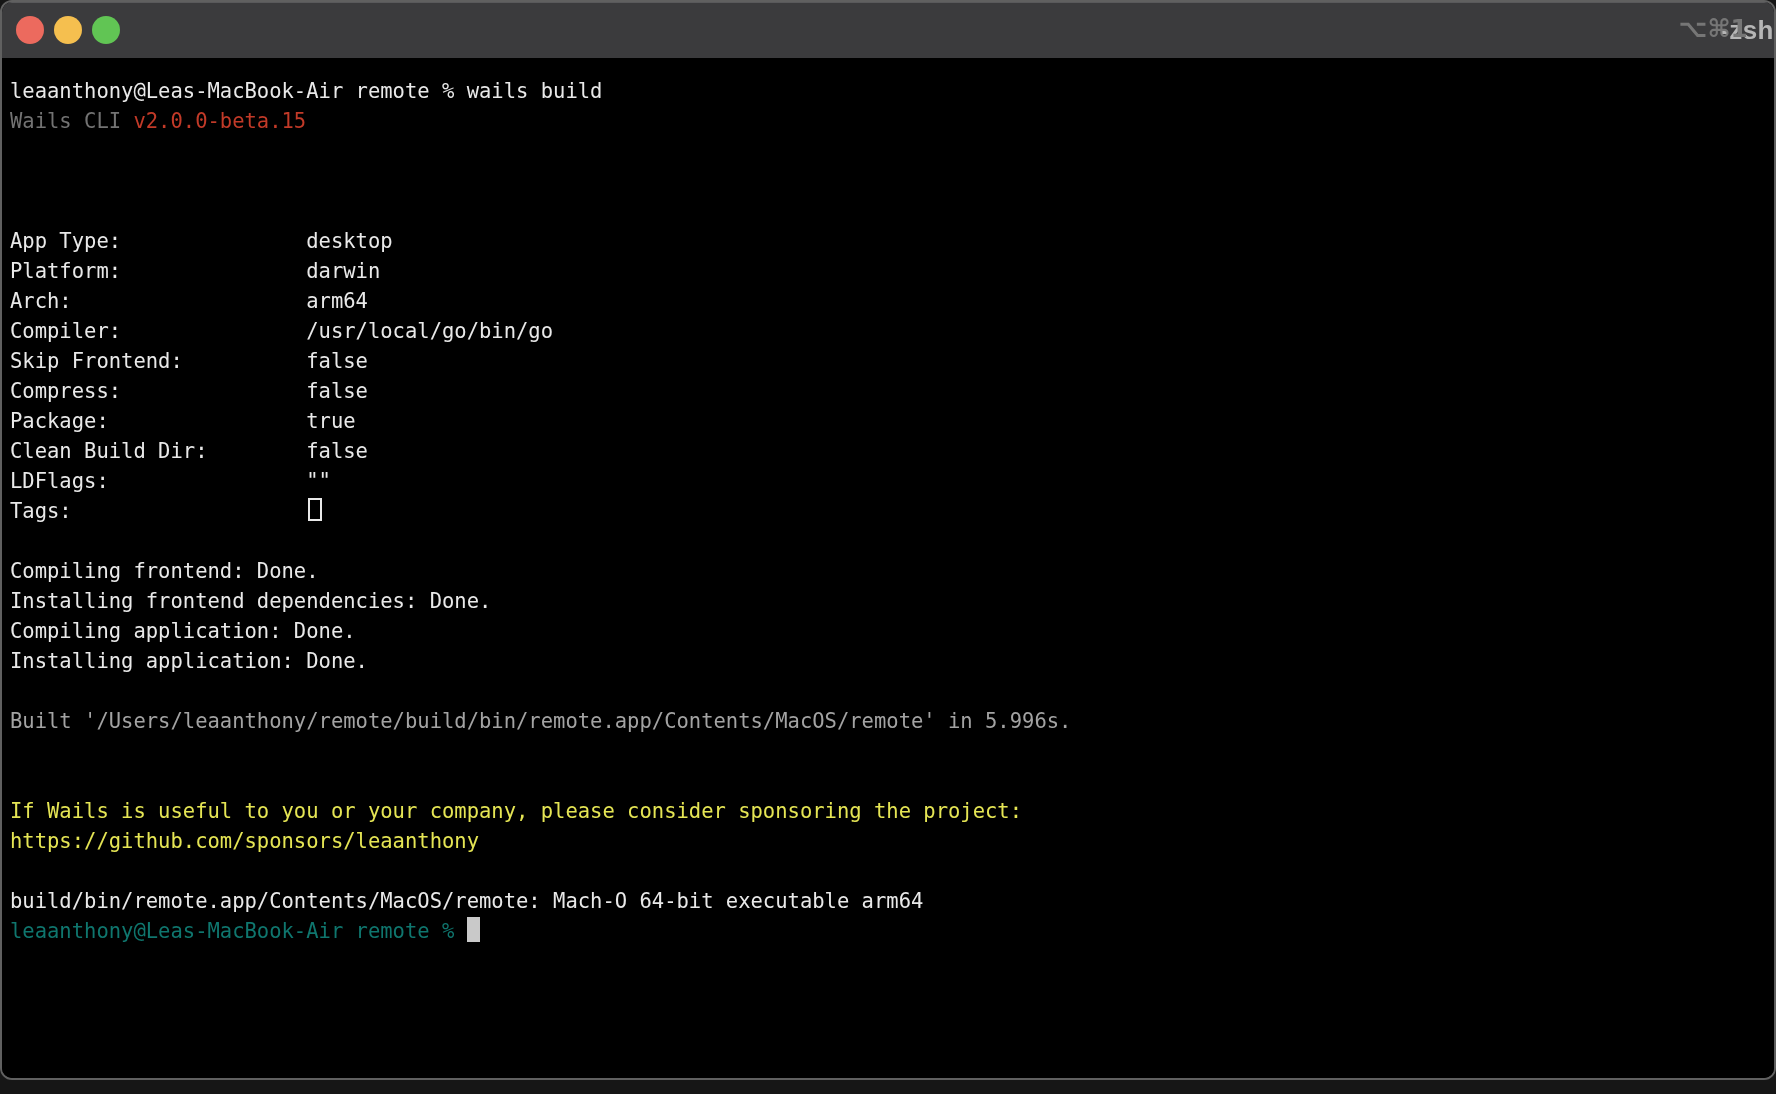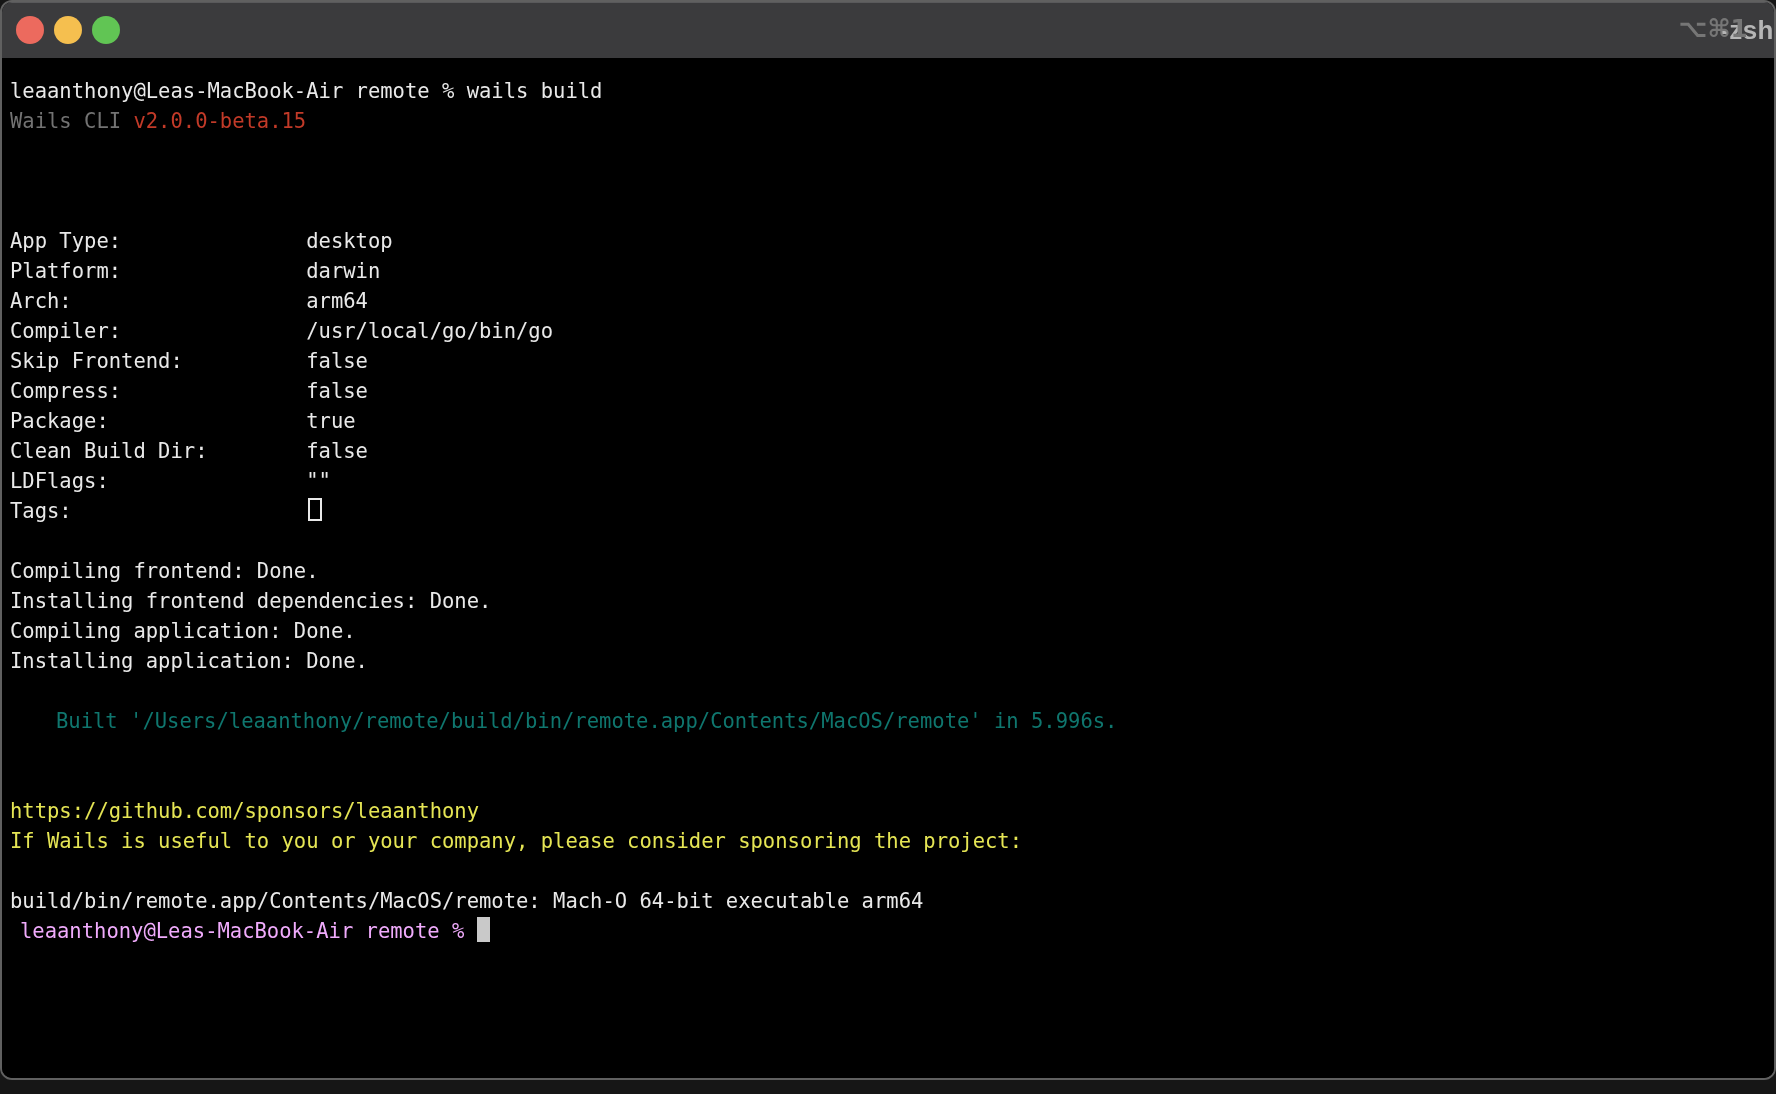--- a/index.html
+++ b/index.html
@@ -113,22 +113,22 @@
       <div class="term-line"><span style="color: rgb(233, 233, 233);">Package:                true</span></div>
       <div class="term-line"><span style="color: rgb(233, 233, 233);">Clean Build Dir:        false</span></div>
       <div class="term-line"><span style="color: rgb(233, 233, 233);">LDFlags:                ""</span></div>
       <div class="term-line"><span style="color: rgb(233, 233, 233);">Tags:                   </span><span class="tofu"></span></div>
       <div class="term-line"></div>
       <div class="term-line"><span style="color: rgb(233, 233, 233);">Compiling frontend: Done.</span></div>
       <div class="term-line"><span style="color: rgb(233, 233, 233);">Installing frontend dependencies: Done.</span></div>
       <div class="term-line"><span style="color: rgb(233, 233, 233);">Compiling application: Done.</span></div>
       <div class="term-line"><span style="color: rgb(233, 233, 233);">Installing application: Done.</span></div>
       <div class="term-line"></div>
-      <div class="term-line"><span style="color: #0f766e; margin-left: 46px;">Built '/Users/leaanthony/remote/build/bin/remote.app/Contents/MacOS/remote' in 5.996s.</span></div>
+      <div class="term-line"><span style="color: #a3a3a3;">Built '/Users/leaanthony/remote/build/bin/remote.app/Contents/MacOS/remote' in 5.996s.</span></div>
       <div class="term-line"></div>
       <div class="term-line"></div>
+      <div class="term-line"><span style="color: rgb(229, 229, 84);">If Wails is useful to you or your company, please consider sponsoring the project:</span></div>
       <div class="term-line"><span style="color: rgb(229, 229, 84);">https://github.com/sponsors/leaanthony</span></div>
-      <div class="term-line"><span style="color: rgb(229, 229, 84);">If Wails is useful to you or your company, please consider sponsoring the project:</span></div>
       <div class="term-line"></div>
       <div class="term-line"><span style="color: rgb(233, 233, 233); text-align: right;">build/bin/remote.app/Contents/MacOS/remote: Mach-O 64-bit executable arm64</span></div>
-      <div class="term-line"><span style="color: #f0abfc; margin-left: 10px;">leaanthony@Leas-MacBook-Air remote % </span><span class="cursor"></span></div>
+      <div class="term-line"><span style="color: #0f766e;">leaanthony@Leas-MacBook-Air remote % </span><span class="cursor"></span></div>
     </div>
 </div>
 
 </body></html>

